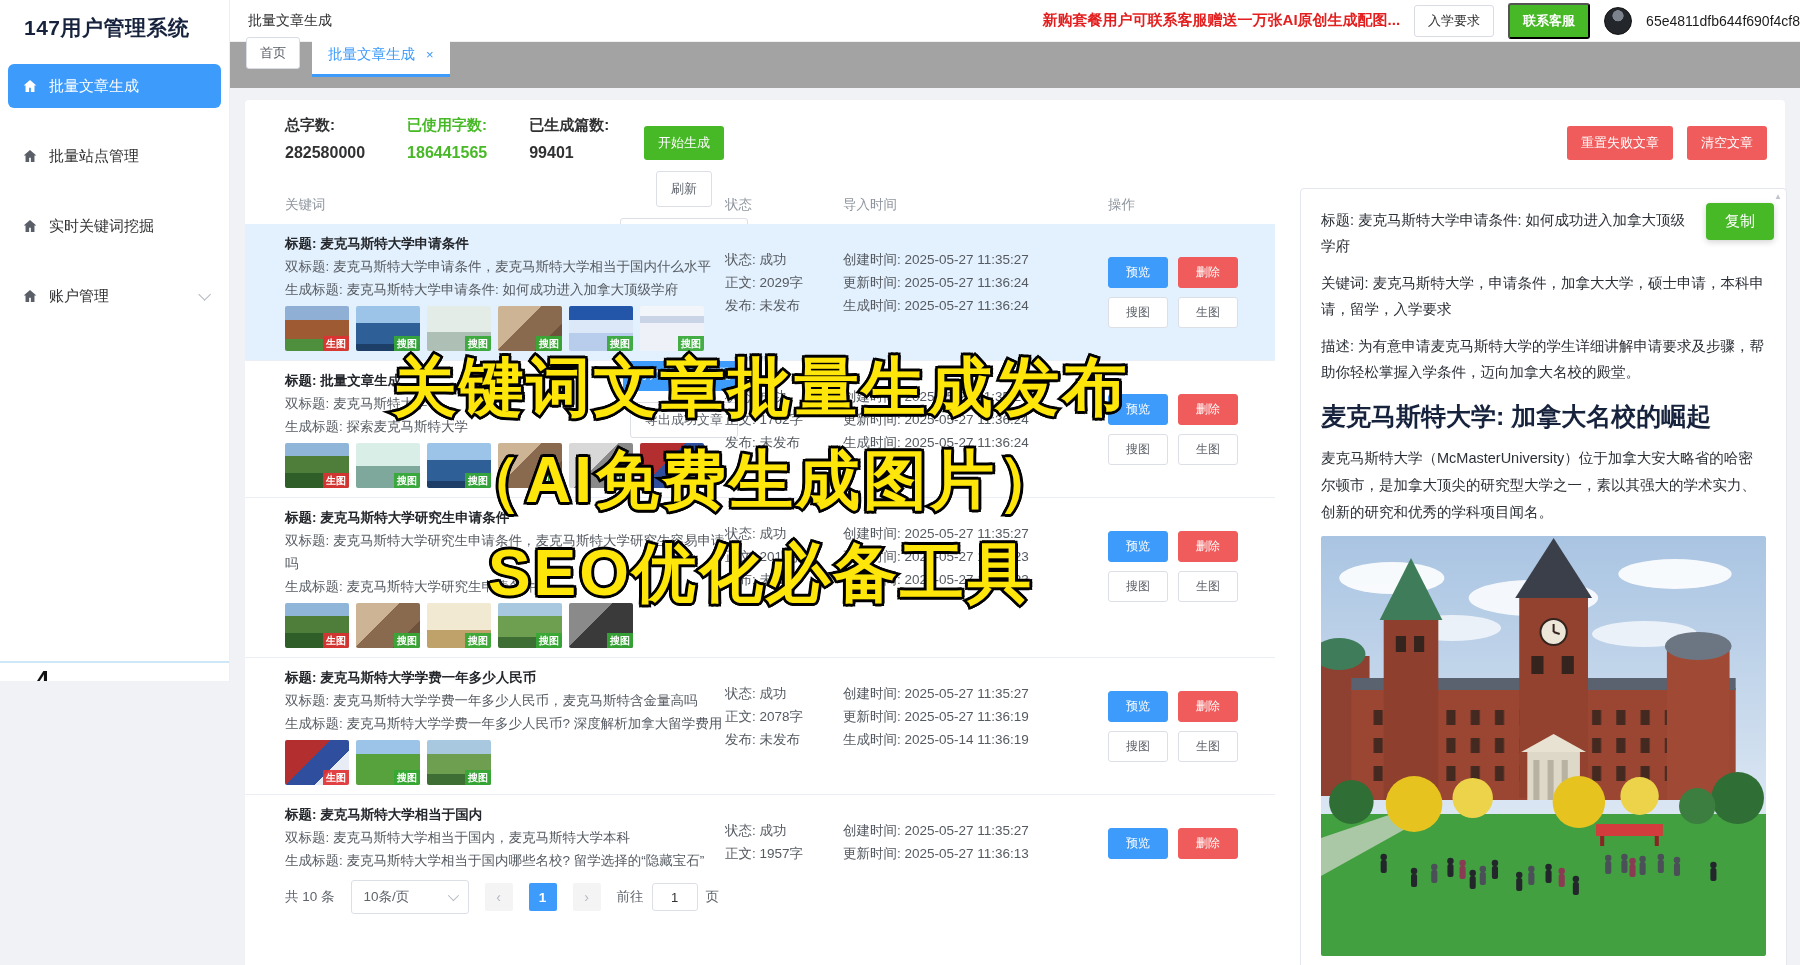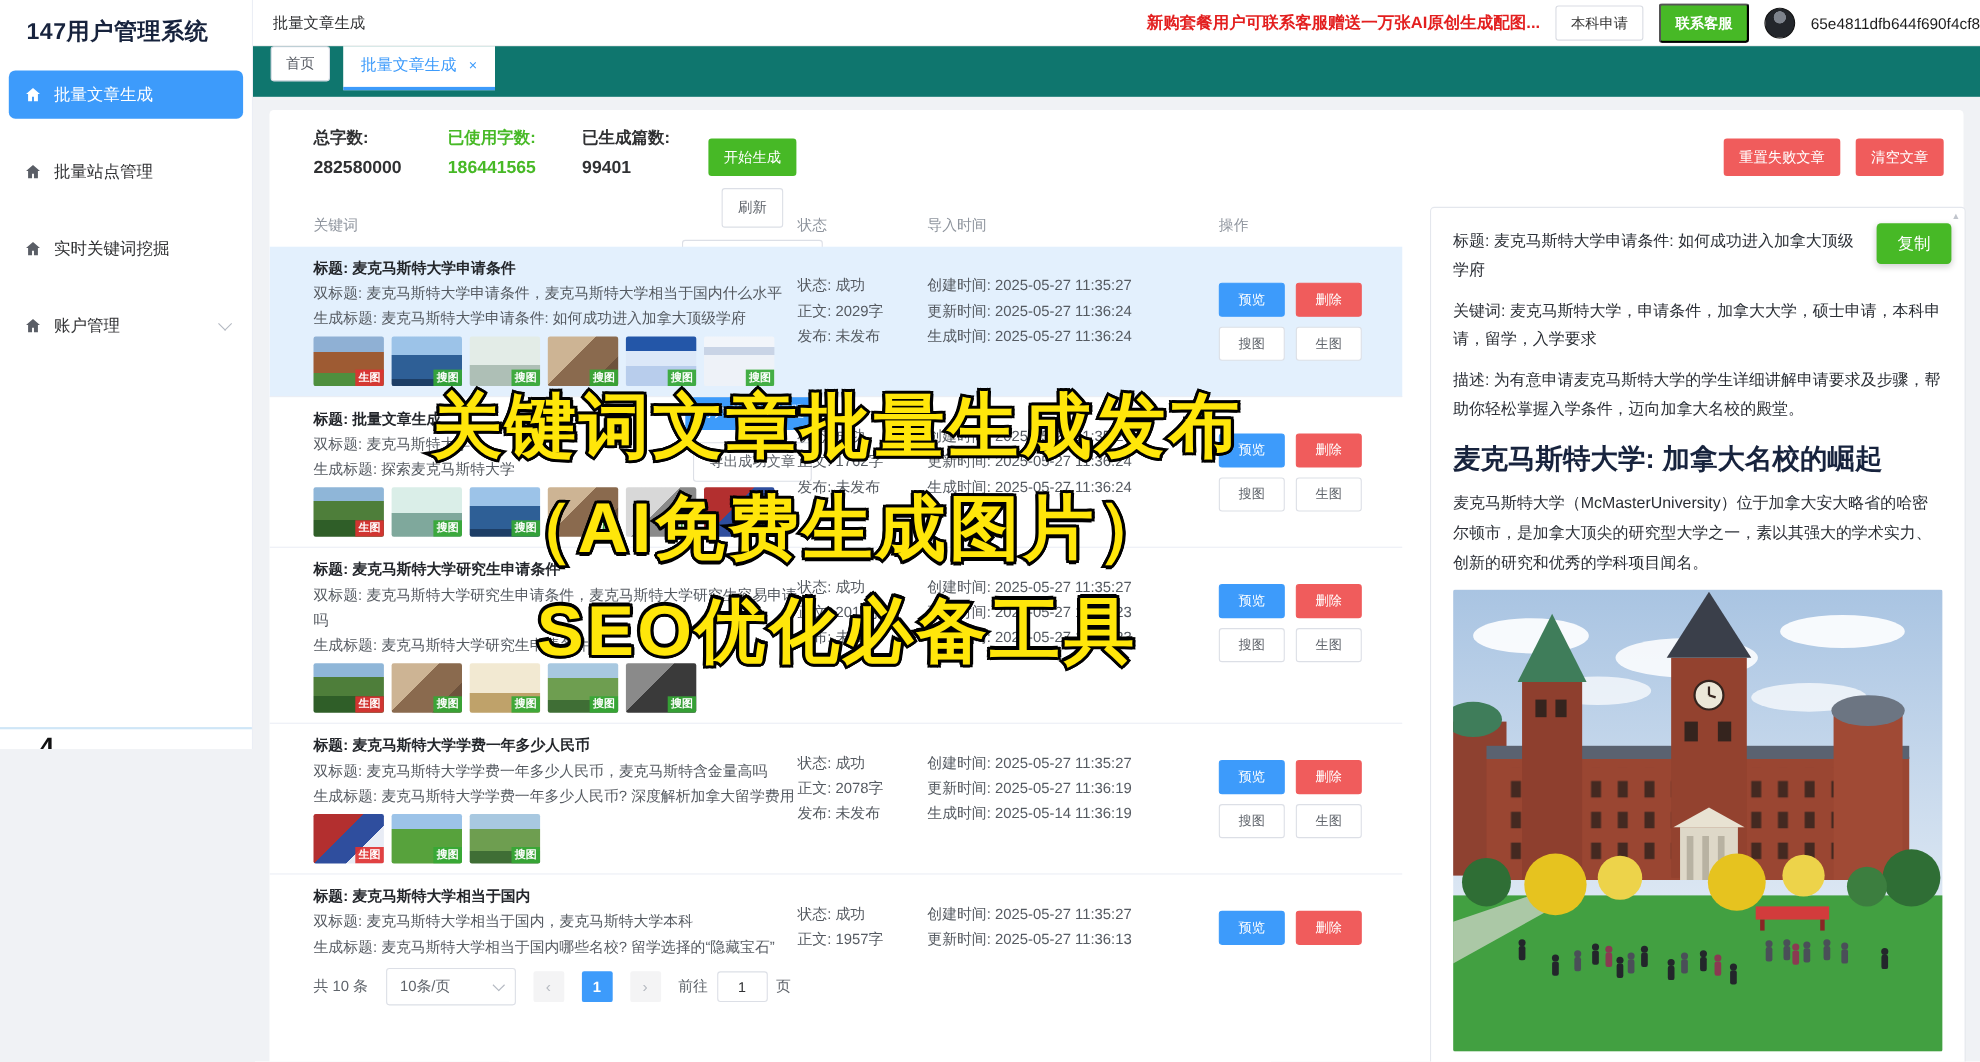--- a/index.html
+++ b/index.html
@@ -24,21 +24,21 @@
   .topbar { position:absolute; left:230px; top:0; width:1570px; height:42px; background:#fff; border-bottom:1px solid #f0f0f0; display:flex; align-items:center; padding-left:18px; z-index:5; }
   .breadcrumb { font-size:14px; color:#303133; }
   .topbar-right { margin-left:auto; display:flex; align-items:center; gap:14px; }
   .notice { color:#e31f1f; font-weight:bold; font-size:15px; white-space:nowrap; }
   .btn-tutorial { border:1px solid #d9dce3; background:#fff; padding:6px 13px; border-radius:3px; font-size:13px; color:#333; cursor:pointer; white-space:nowrap; }
   .btn-contact { background:#47b926; color:#fff; padding:7px 13px; border-radius:3px; font-size:13px; font-weight:bold; cursor:pointer; white-space:nowrap; }
   .avatar { width:28px; height:28px; border-radius:50%; flex:0 0 28px; background:radial-gradient(circle at 50% 30%, #7d838c 0 24%, #23262b 26%); border:1px solid #111; }
   .user-id { font-size:14px; color:#1c1c1c; white-space:nowrap; }
 
   
-  .tabsbar { position:absolute; left:230px; top:42px; width:1570px; height:46px; background:#0f766e; display:flex; align-items:flex-start; padding:0 0 16px 16px; gap:12px; z-index:5; }
+  .tabsbar { position:absolute; left:230px; top:42px; width:1570px; height:46px; background:#a3a3a3; display:flex; align-items:center; padding:0 0 16px 16px; gap:12px; z-index:5; }
   .tab { border:1px solid #d8dce5; border-radius:3px; padding:6px 13px; font-size:13px; color:#5a5e66; background:#fff; margin-bottom:8px; cursor:pointer; white-space:nowrap; }
   .tab.active { color:#3d9bfb; border:none; border-bottom:3px solid #3d9bfb; border-radius:0; padding:8px 16px 10px 16px; font-size:14.5px; margin-bottom:0; }
   .tab .close-x { color:#3d9bfb; margin-left:7px; font-size:13px; }
 
   
   .card { position:absolute; left:245px; top:100px; width:1540px; height:880px; background:#fff; border-radius:4px; z-index:1; }
 
   .stats { position:absolute; left:40px; top:16px; display:flex; gap:42px; }
   .stat .lbl { font-size:15px; font-weight:bold; color:#303133; }
   .stat .val { font-size:16px; font-weight:bold; color:#303133; margin-top:9px; }
@@ -152,21 +152,21 @@
 </div>
   <div class="side-footer">
     <span>4</span>
   </div>
 </div>
 
 <div class="topbar">
   <span class="breadcrumb">批量文章生成</span>
   <div class="topbar-right">
     <span class="notice">新购套餐用户可联系客服赠送一万张AI原创生成配图...</span>
-    <button class="btn-tutorial">本科申请</button>
+    <button class="btn-tutorial">入学要求</button>
     <button class="btn-contact">联系客服</button>
     <div class="avatar"></div>
     <span class="user-id">65e4811dfb644f690f4cf8</span>
   </div>
 </div>
 
 <div class="tabsbar">
   <div class="tab">
     <span class="tab-label">首页</span>
     

